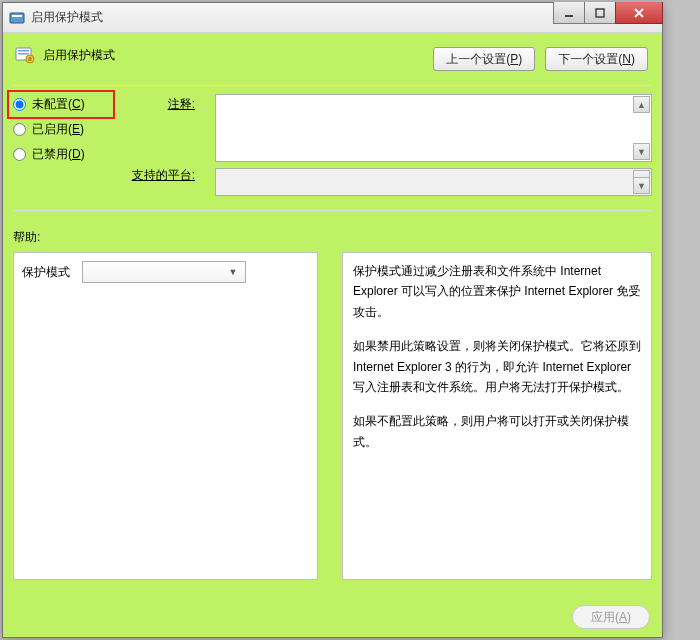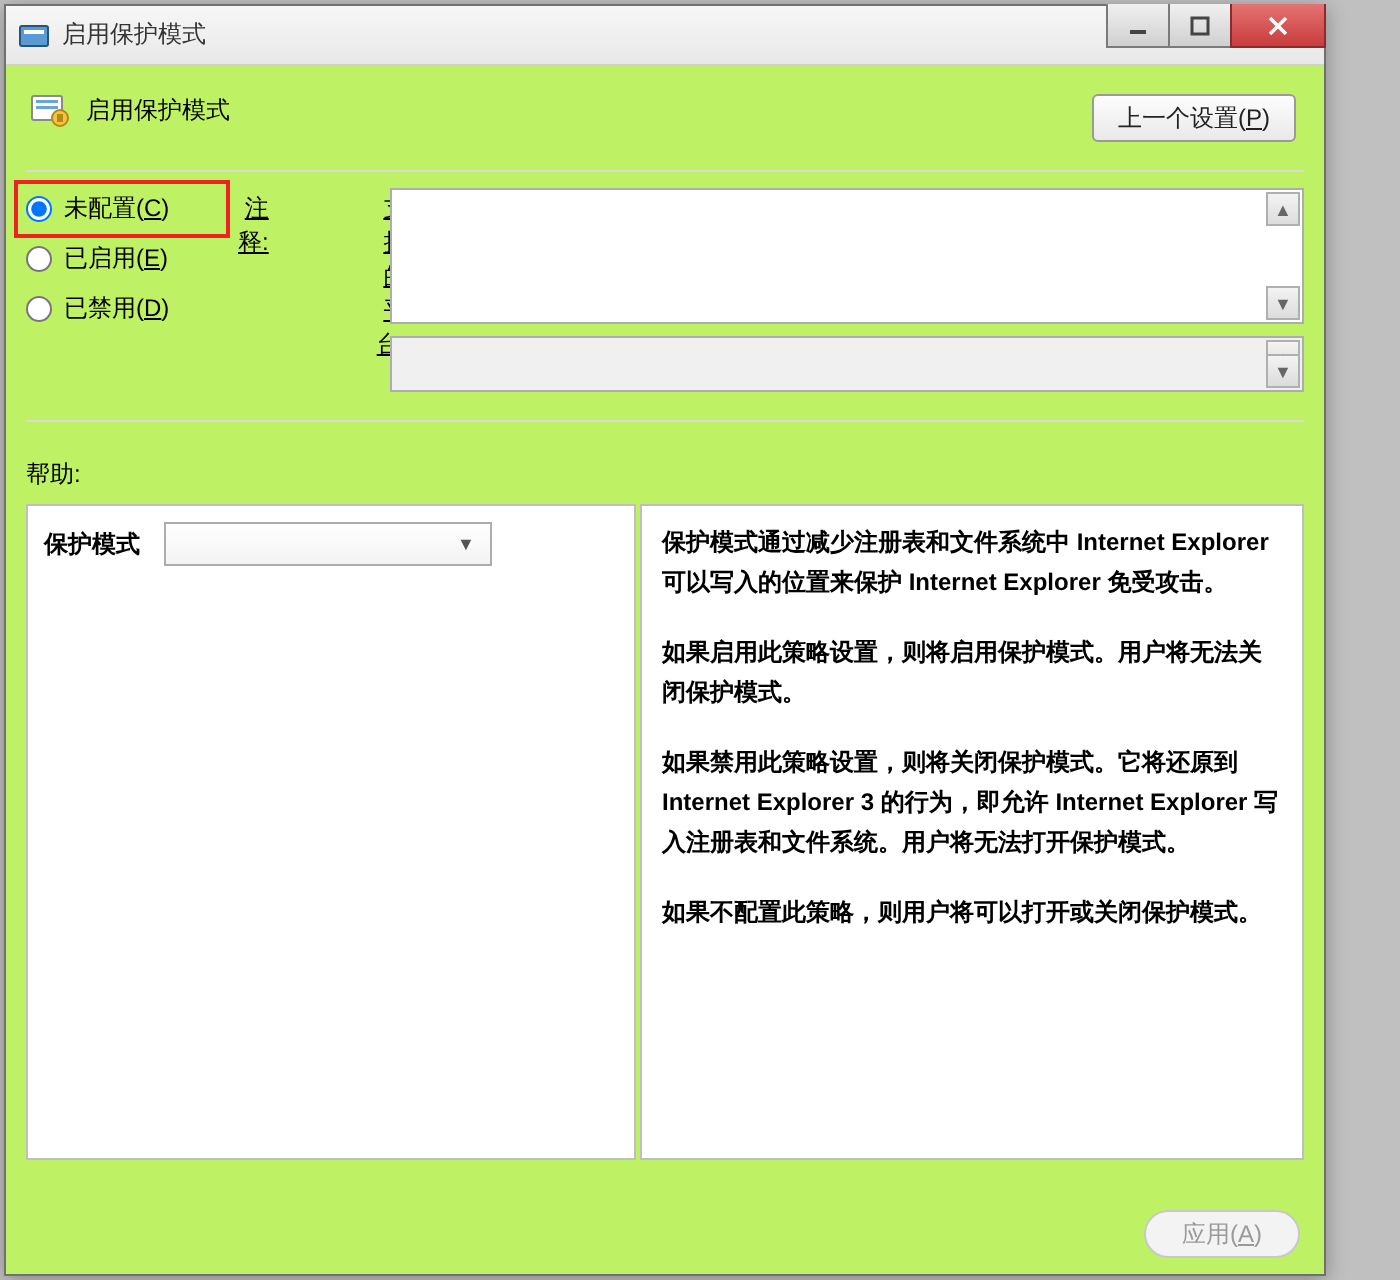--- a/index.html
+++ b/index.html
@@ -96,40 +96,40 @@
       background: #f3f3f3;
       cursor: default;
     }
     .hr {
       height: 1px;
       background: #d9d9d9;
       margin: 4px 0 8px 0;
     }
     .config-area {
       display: flex;
-      gap: 10px;
+      gap: 20px;
     }
     .radio-col {
       width: 96px;
       display: flex; flex-direction: column; gap: 8px;
       padding-top: 2px;
     }
     .radio-item {
       display: flex; align-items: center; gap: 6px;
       white-space: nowrap;
     }
     .radio-item input { margin: 0; }
     .highlight {
       border: 2px solid #e22;
       padding: 4px 4px;
       margin: -6px -6px;
     }
     .labels-col {
       width: 66px;
-      display: flex; 
+      display: flex; flex-direction: column;
       gap: 54px;
       text-align: right;
       padding-top: 2px;
       text-decoration: underline;
     }
     .fields-col {
       flex: 1;
       display: flex; flex-direction: column; gap: 6px;
     }
     .textarea-box {
@@ -148,21 +148,21 @@
       font-size: 9px; color:#666;
     }
     .scroll-up { top: 1px; }
     .scroll-down { bottom: 1px; }
     .mid-labels {
       display: flex;
       margin-top: 18px;
     }
     .mid-labels .left-lbl { width: 320px; }
     .lower {
-      display: flex; gap: 2px; margin-top: 6px; font-weight: bold;
+      display: flex; gap: 24px; margin-top: 6px;
     }
     .panel {
       border: 1px solid #bfbfbf;
       background: #fff;
       height: 328px;
     }
     .panel-left { width: 305px; padding: 8px; }
     .panel-right { flex: 1; padding: 8px 10px; line-height: 1.7; position: relative; }
     .panel-right p { margin-bottom: 14px; }
     .opt-row { display:flex; align-items:center; gap:12px; }
@@ -228,20 +228,21 @@
             <rect x="4" y="6" width="11" height="1.5" fill="#6aa4d9"></rect>
             <rect x="4" y="9" width="11" height="1.5" fill="#6aa4d9"></rect>
             <circle cx="16" cy="15" r="4" fill="#f4c246" stroke="#b58a12"></circle>
             <rect x="14.5" y="13" width="3" height="4" fill="#b58a12"></rect>
           </svg>
         </span>
         <span style="font-size:12px;">启用保护模式</span>
       </div>
       <div class="nav-row">
         <button class="btn"><span>上一个设置(</span><span class="accel">P</span><span>)</span></button>
+        <button class="btn"><span>下一个设置(</span><span class="accel">N</span><span>)</span></button>
       </div>
     </div>
 
     <div class="hr"></div>
 
     <div class="config-area">
       <div class="radio-col">
         <div class="highlight">
           <label class="radio-item">
             <input type="radio" name="st" checked="" style="">
@@ -286,21 +287,20 @@
         <div class="opt-row">
           <span>保护模式</span>
           <div class="select-box">
             <span></span>
             <span class="arrow">▼</span>
           </div>
         </div>
       </div>
       <div class="panel panel-right">
         <p>保护模式通过减少注册表和文件系统中 Internet Explorer 可以写入的位置来保护 Internet Explorer 免受攻击。</p>
-        <p>如果启用此策略设置，则将启用保护模式。用户将无法关闭保护模式。</p>
         <p>如果禁用此策略设置，则将关闭保护模式。它将还原到 Internet Explorer 3 的行为，即允许 Internet Explorer 写入注册表和文件系统。用户将无法打开保护模式。</p>
         <p>如果不配置此策略，则用户将可以打开或关闭保护模式。</p>
       </div>
     </div>
 
     <div class="footer">
       <button class="btn" style="min-width:78px;border-radius:12px;" disabled=""><span>应用(</span><span class="accel">A</span><span>)</span></button>
     </div>
 
   </div>

